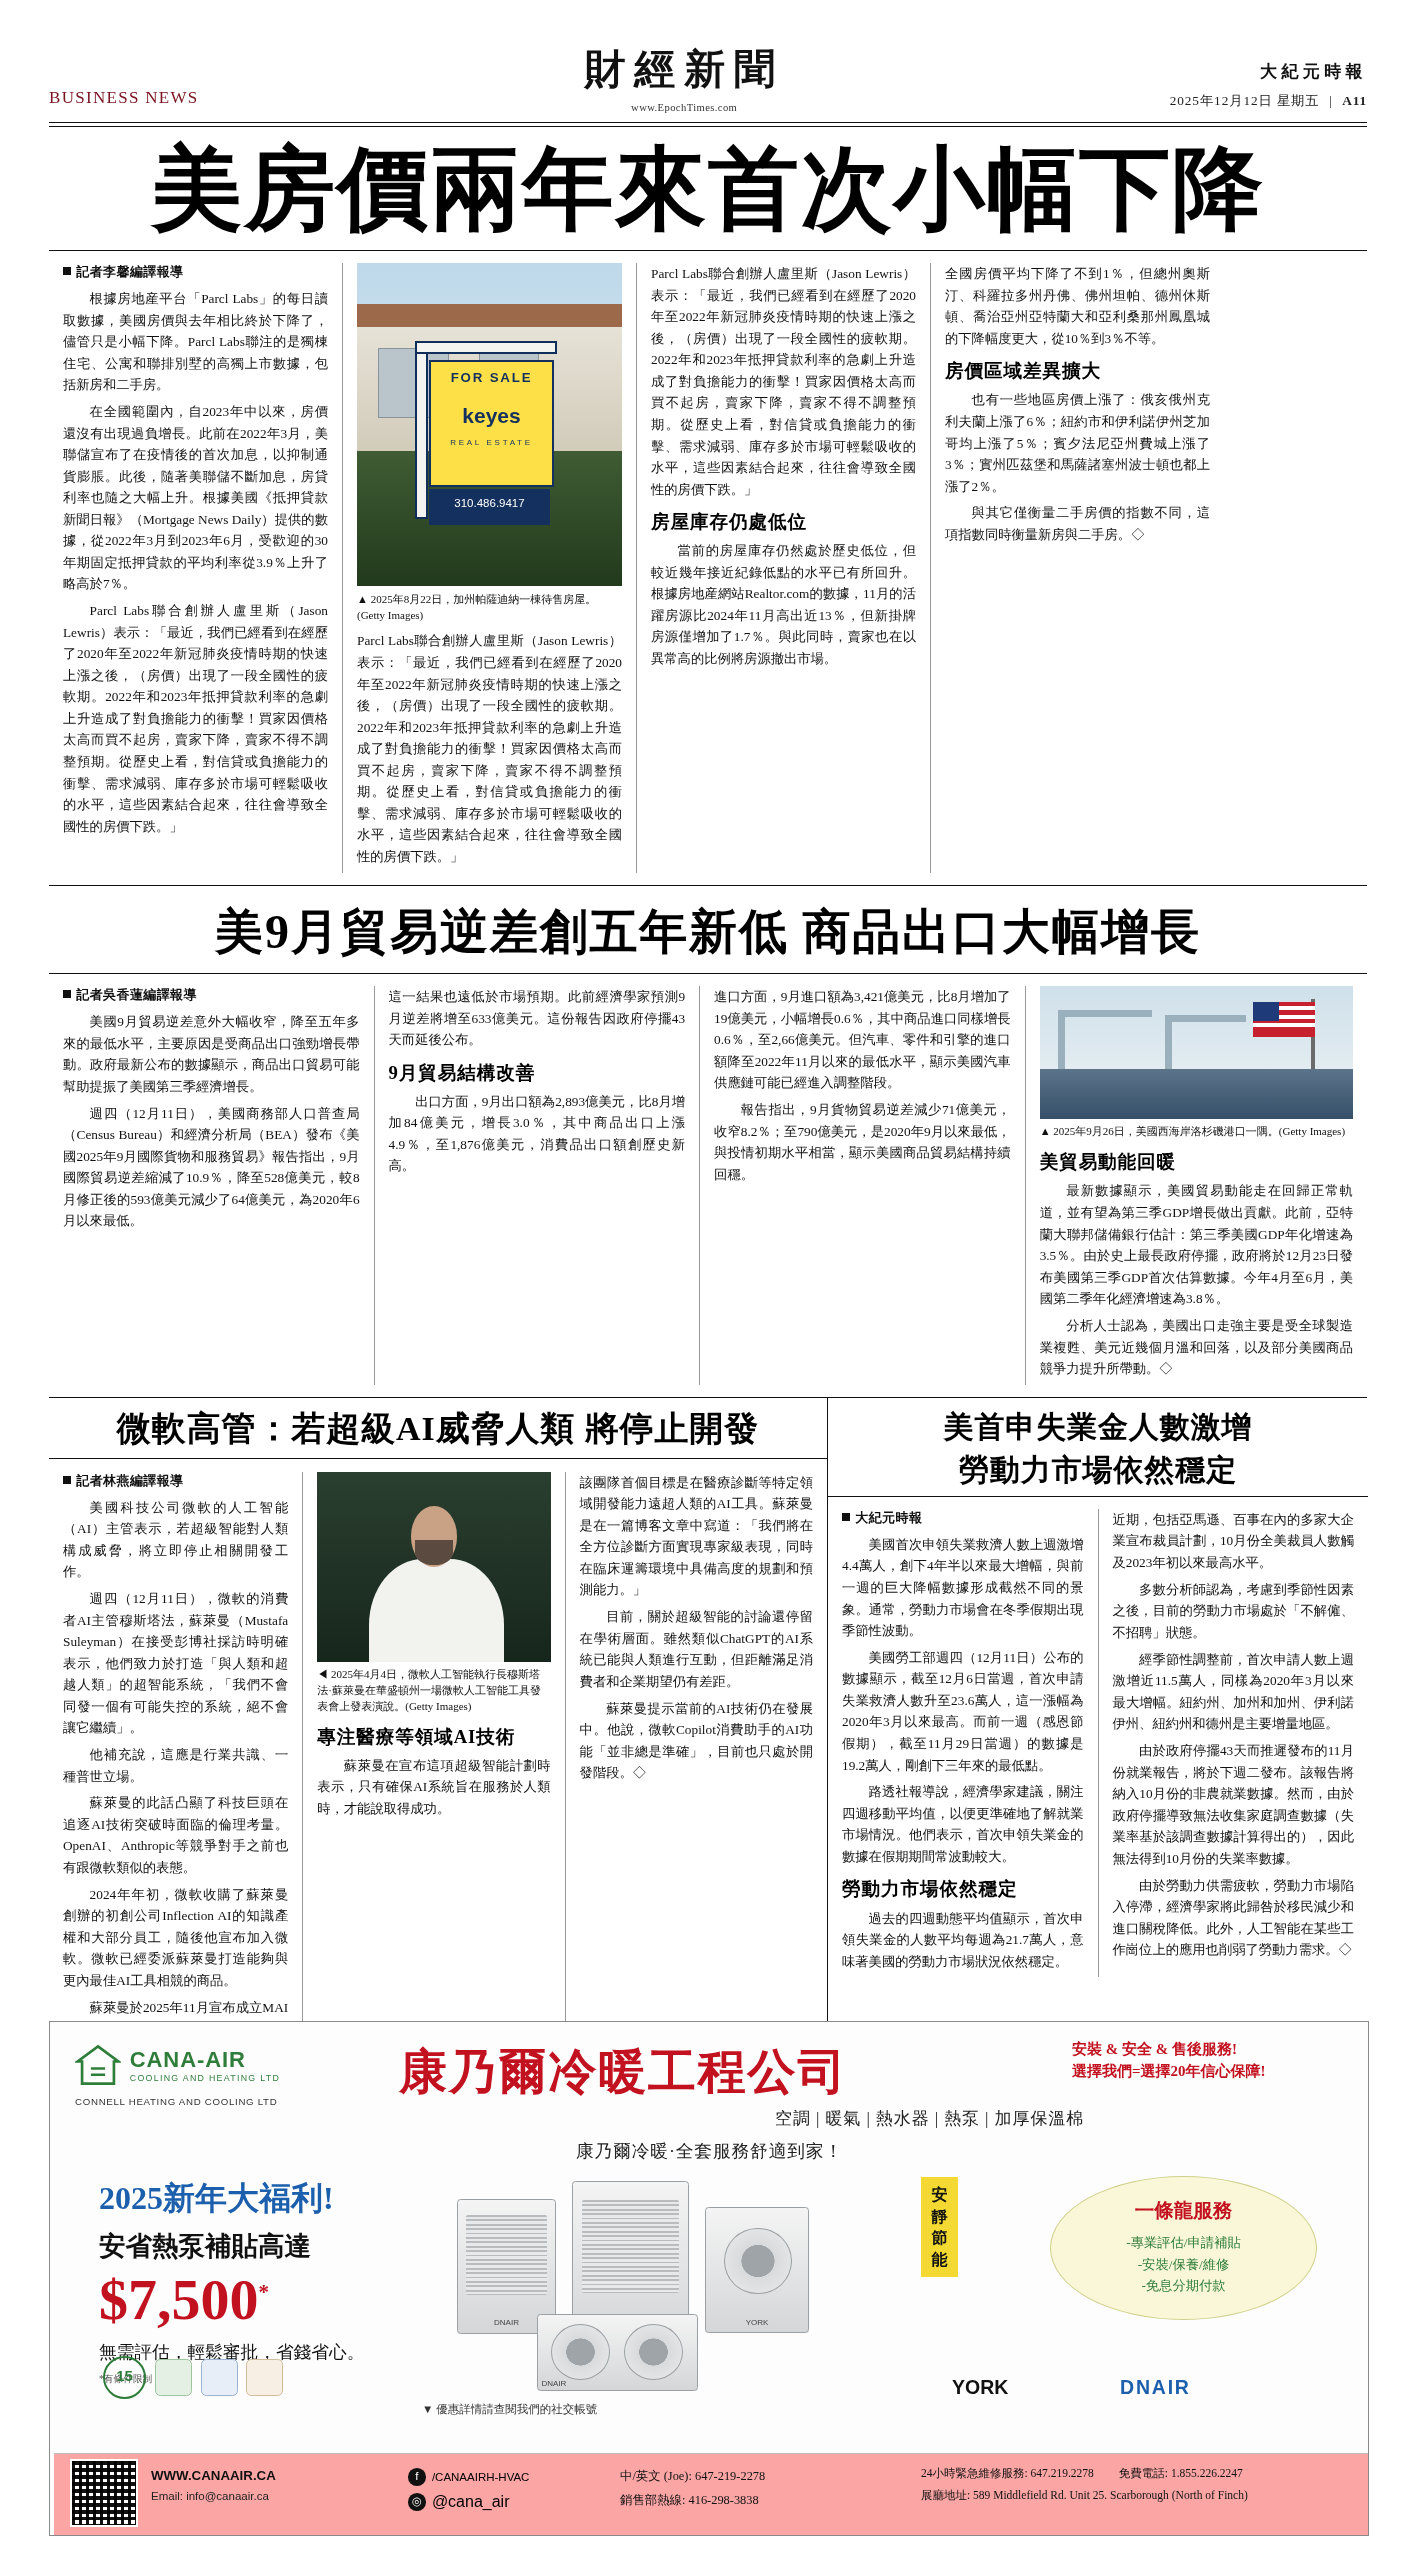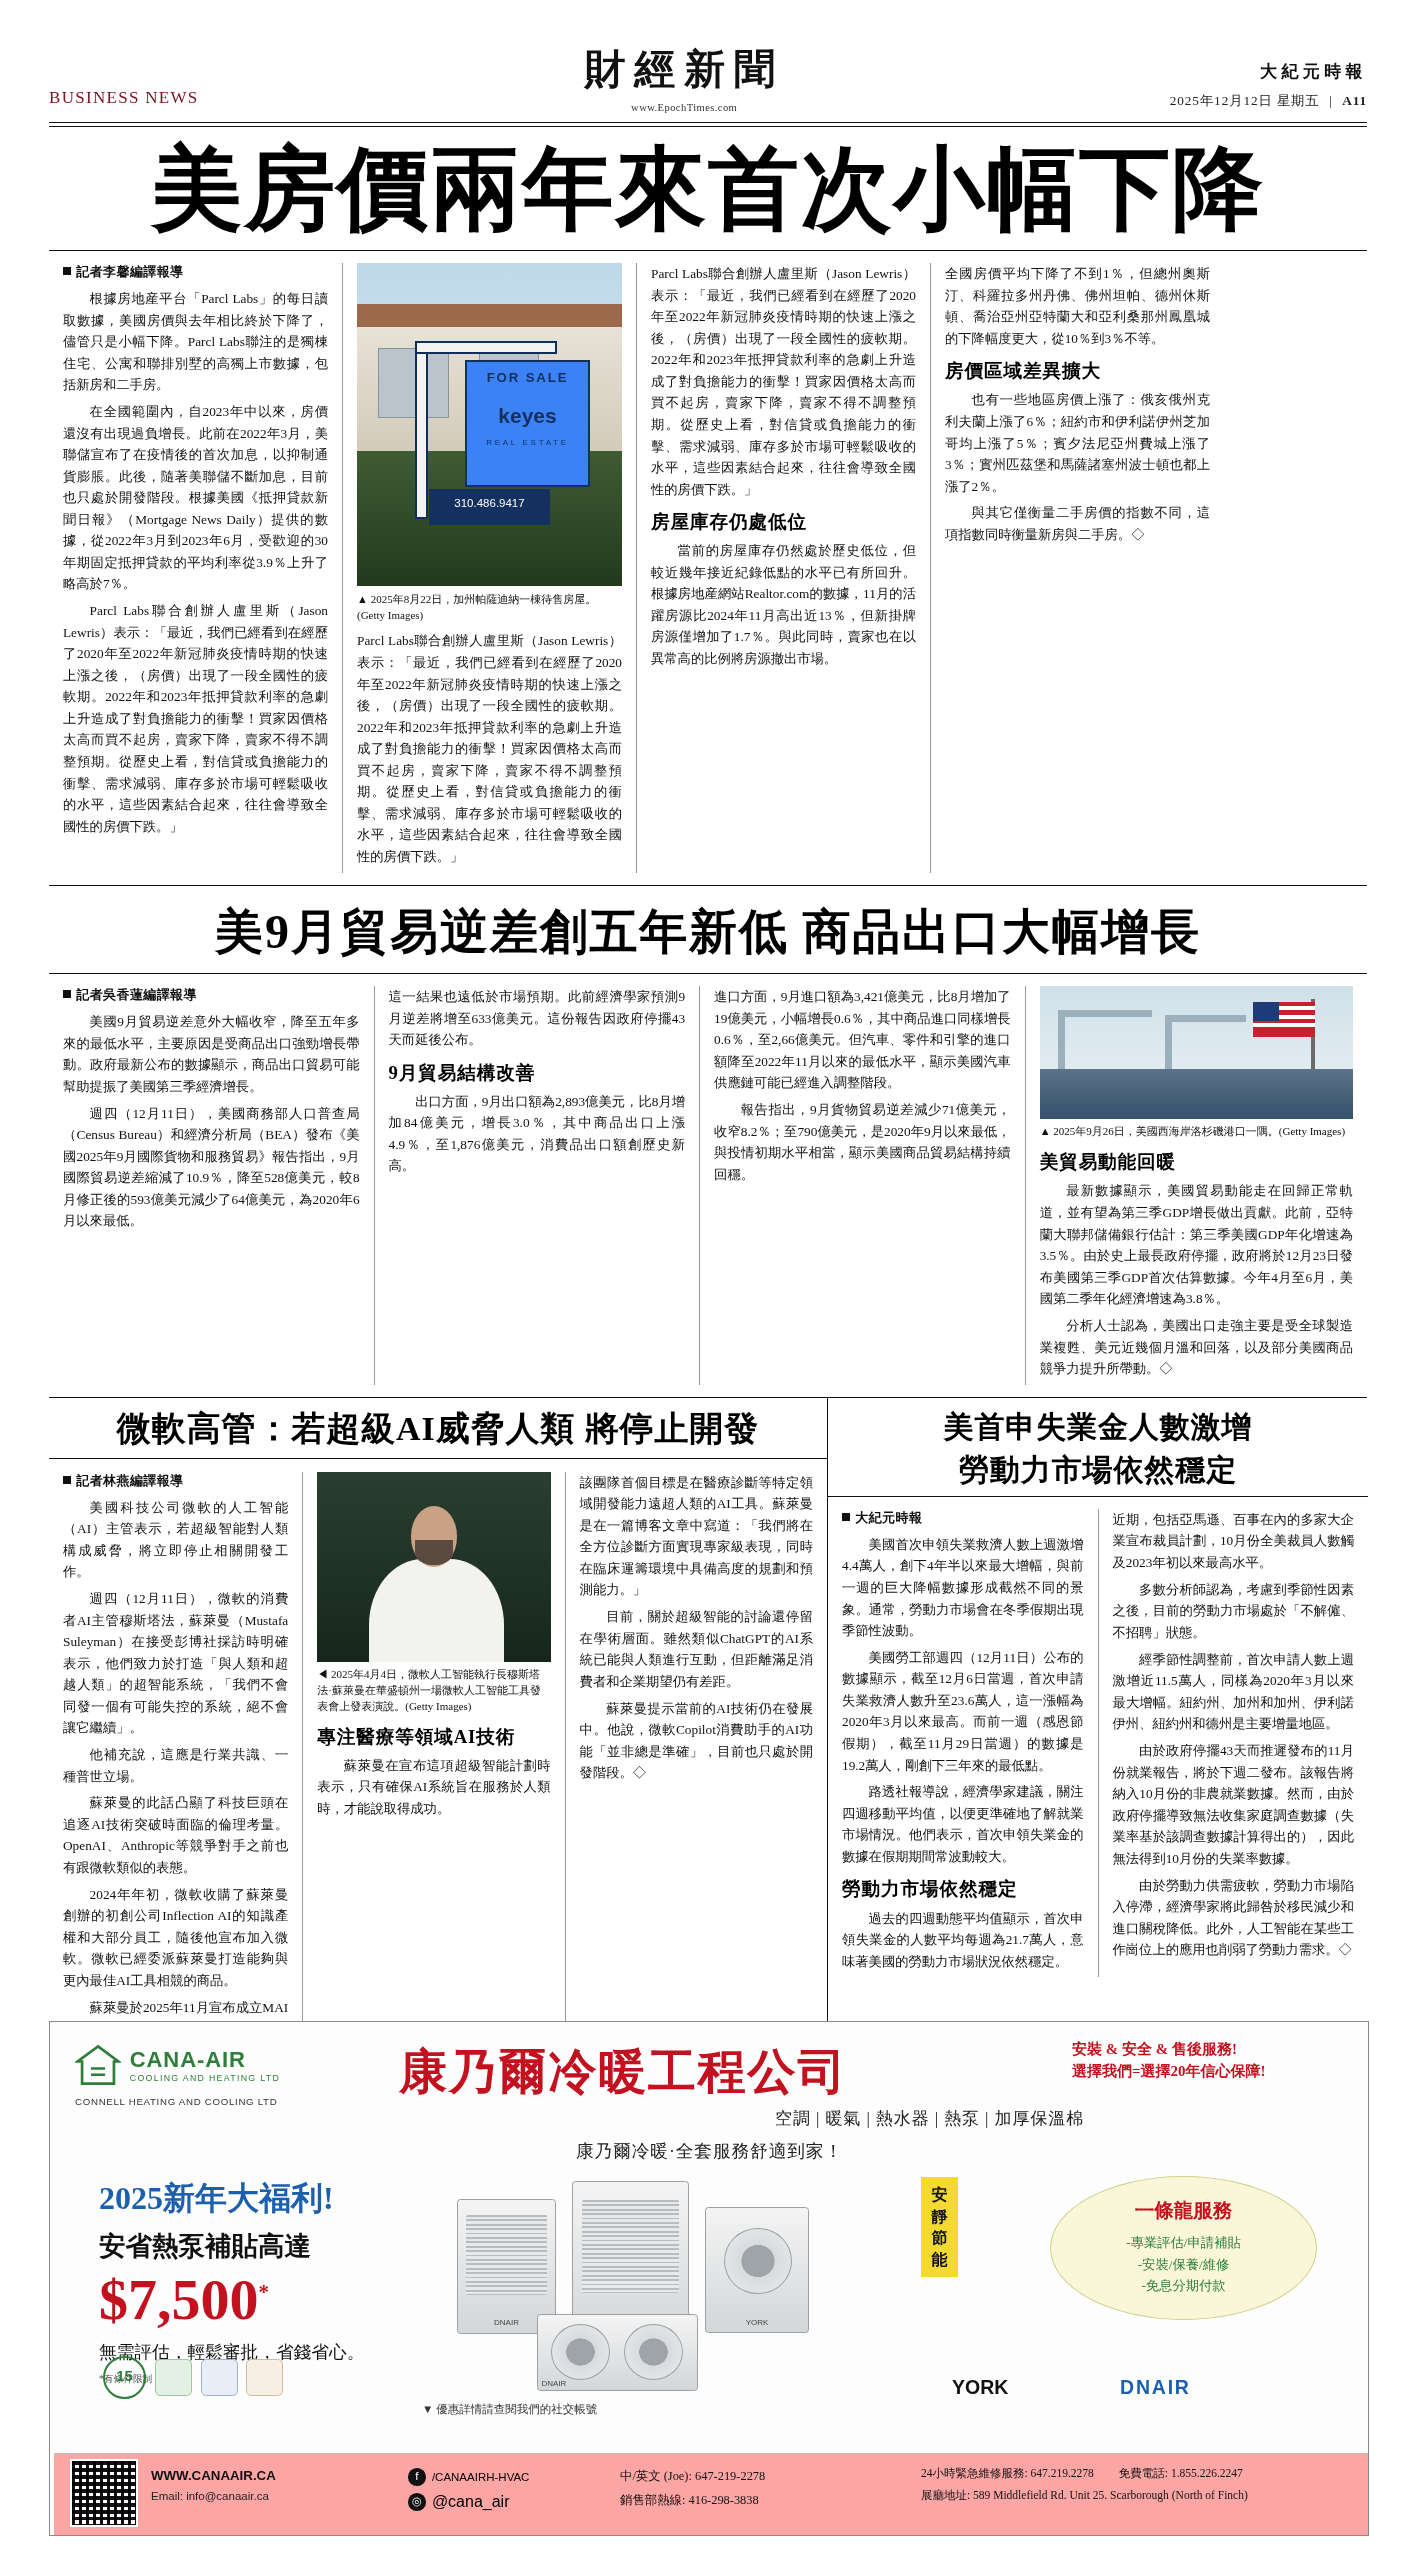--- a/index.html
+++ b/index.html
@@ -47,21 +47,21 @@
   .ad-top{position:relative;height:416px;}
   .ad-bar{position:absolute;left:4px;right:0;bottom:0;height:81px;background:#fca5a5;border-top:0.9px solid #bbb;}
 
   .tag{position:absolute;}
 
   
   .sky{position:absolute;inset:0;background:linear-gradient(#bfd9ea,#dfeaf0);}
   .hedge{position:absolute;left:0;right:0;bottom:0;height:42%;background:linear-gradient(#3f5c34,#223a1c);}
   .house{position:absolute;left:0;right:0;top:18%;height:46%;background:linear-gradient(#e7e3d8,#cfc8b6);}
   .signpost{position:absolute;background:#f3f3f0;border:2.7px solid #0f2e5c;}
-  .forsale{position:absolute;background:#3b82f6;border:2.7px solid #14305e;margin-left:36px;}
+  .forsale{position:absolute;background:#fde047;border:2.7px solid #14305e;}
 
   
   .port-sky{position:absolute;inset:0;background:linear-gradient(#cfe0ea,#eef3f5);}
   .port-water{position:absolute;left:0;right:0;bottom:0;height:38%;background:linear-gradient(#5b748a,#36506a);}
   .crane{position:absolute;background:#9bb0bd;}
   .flag{position:absolute;background:#c7202f;}
 
   
   .pp-bg{position:absolute;inset:0;background:linear-gradient(#2a3f2f,#17261c);}
   .pp-shirt{position:absolute;background:#f2f2ef;border-radius:40% 40% 6% 6%/60% 60% 6% 6%;}
@@ -106,21 +106,21 @@
   <div class="rule-thin"></div>
 
   <div class="headline1">美房價兩年來首次小幅下降</div>
   <div class="rule-hl"></div>
 
   <div class="cols">
 
     <div class="col" style="width:265px;">
       <div class="byline"><span class="sq"></span><span>記者李馨編譯報導</span></div>
       <p class="body">根據房地産平台「Parcl Labs」的每日讀取數據，美國房價與去年相比終於下降了，儘管只是小幅下降。Parcl Labs聯注的是獨棟住宅、公寓和聯排別墅的高獨上市數據，包括新房和二手房。</p>
-      <p class="body">在全國範圍內，自2023年中以來，房價還沒有出現過負增長。此前在2022年3月，美聯儲宣布了在疫情後的首次加息，以抑制通貨膨脹。此後，隨著美聯儲不斷加息，目前也只處於開發階段。根據美國《抵押貸款新聞日報》（Mortgage News Daily）提供的數據，從2022年3月到2023年6月，受歡迎的30年期固定抵押貸款的平均利率從3.9％上升了略高於7％。</p>
+      <p class="body">在全國範圍內，自2023年中以來，房價還沒有出現過負增長。此前在2022年3月，美聯儲宣布了在疫情後的首次加息，以抑制通貨膨脹。此後，隨著美聯儲不斷加息，房貸利率也隨之大幅上升。根據美國《抵押貸款新聞日報》（Mortgage News Daily）提供的數據，從2022年3月到2023年6月，受歡迎的30年期固定抵押貸款的平均利率從3.9％上升了略高於7％。</p>
       <p class="body">Parcl Labs聯合創辦人盧里斯（Jason Lewris）表示：「最近，我們已經看到在經歷了2020年至2022年新冠肺炎疫情時期的快速上漲之後，（房價）出現了一段全國性的疲軟期。2022年和2023年抵押貸款利率的急劇上升造成了對負擔能力的衝擊！買家因價格太高而買不起房，賣家下降，賣家不得不調整預期。從歷史上看，對信貸或負擔能力的衝擊、需求減弱、庫存多於市場可輕鬆吸收的水平，這些因素結合起來，往往會導致全國性的房價下跌。」</p>
     </div>
 
     <div class="col colsep" style="width:265px;">
       <div class="photo" style="height:323px;">
         <div class="sky"></div>
         <div class="house">
           <div style="position:absolute;left:8%;top:18%;width:26%;height:46%;background:#b9c4cb;border:1.8px solid #8a9399;"></div>
           <div style="position:absolute;left:46%;top:16%;width:22%;height:50%;background:#b9c4cb;border:1.8px solid #8a9399;"></div>
           <div style="position:absolute;left:0;top:-12%;width:100%;height:16%;background:#9c6a4b;"></div>

